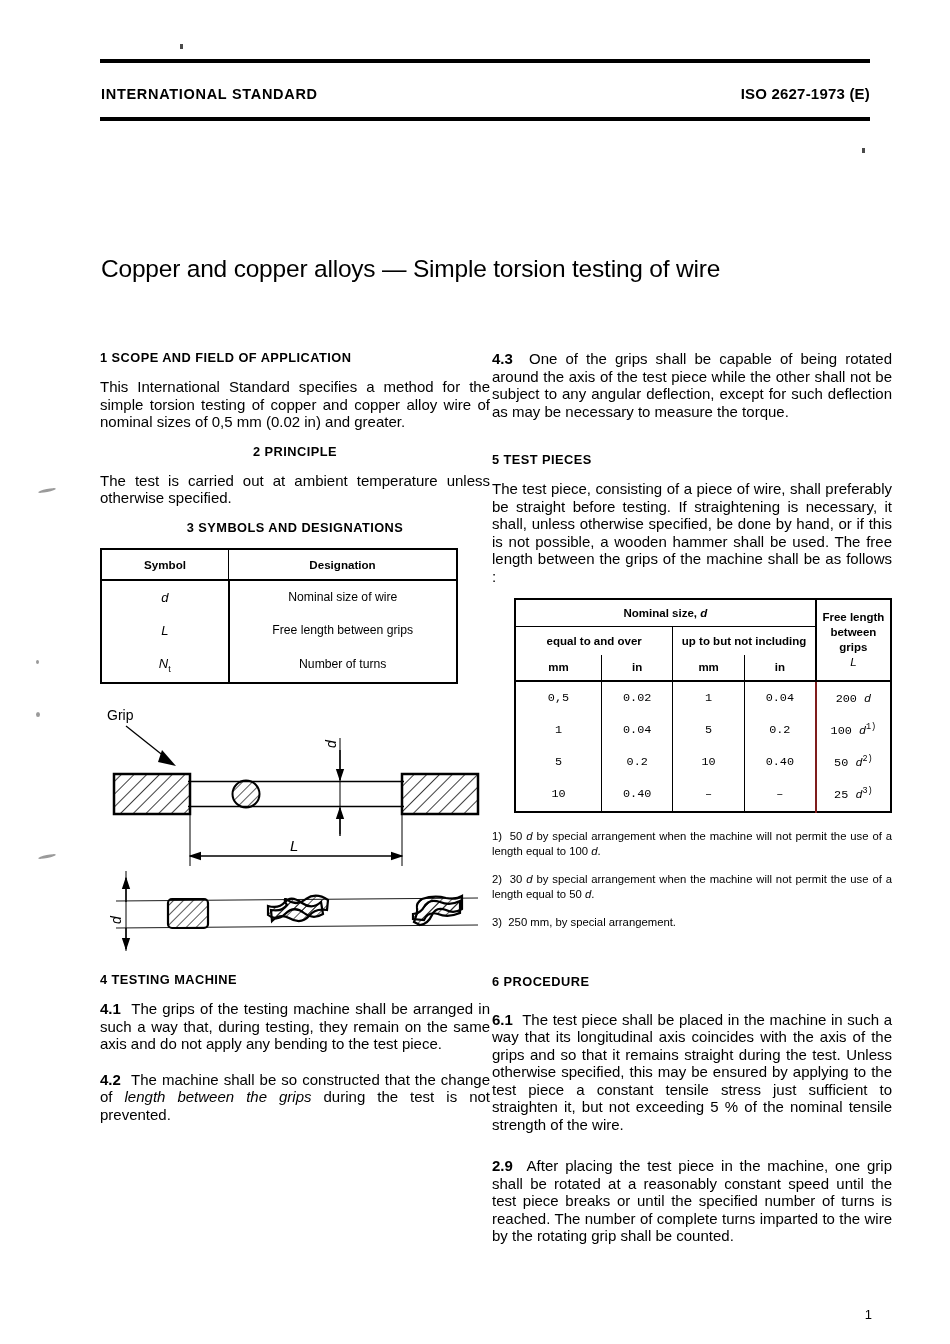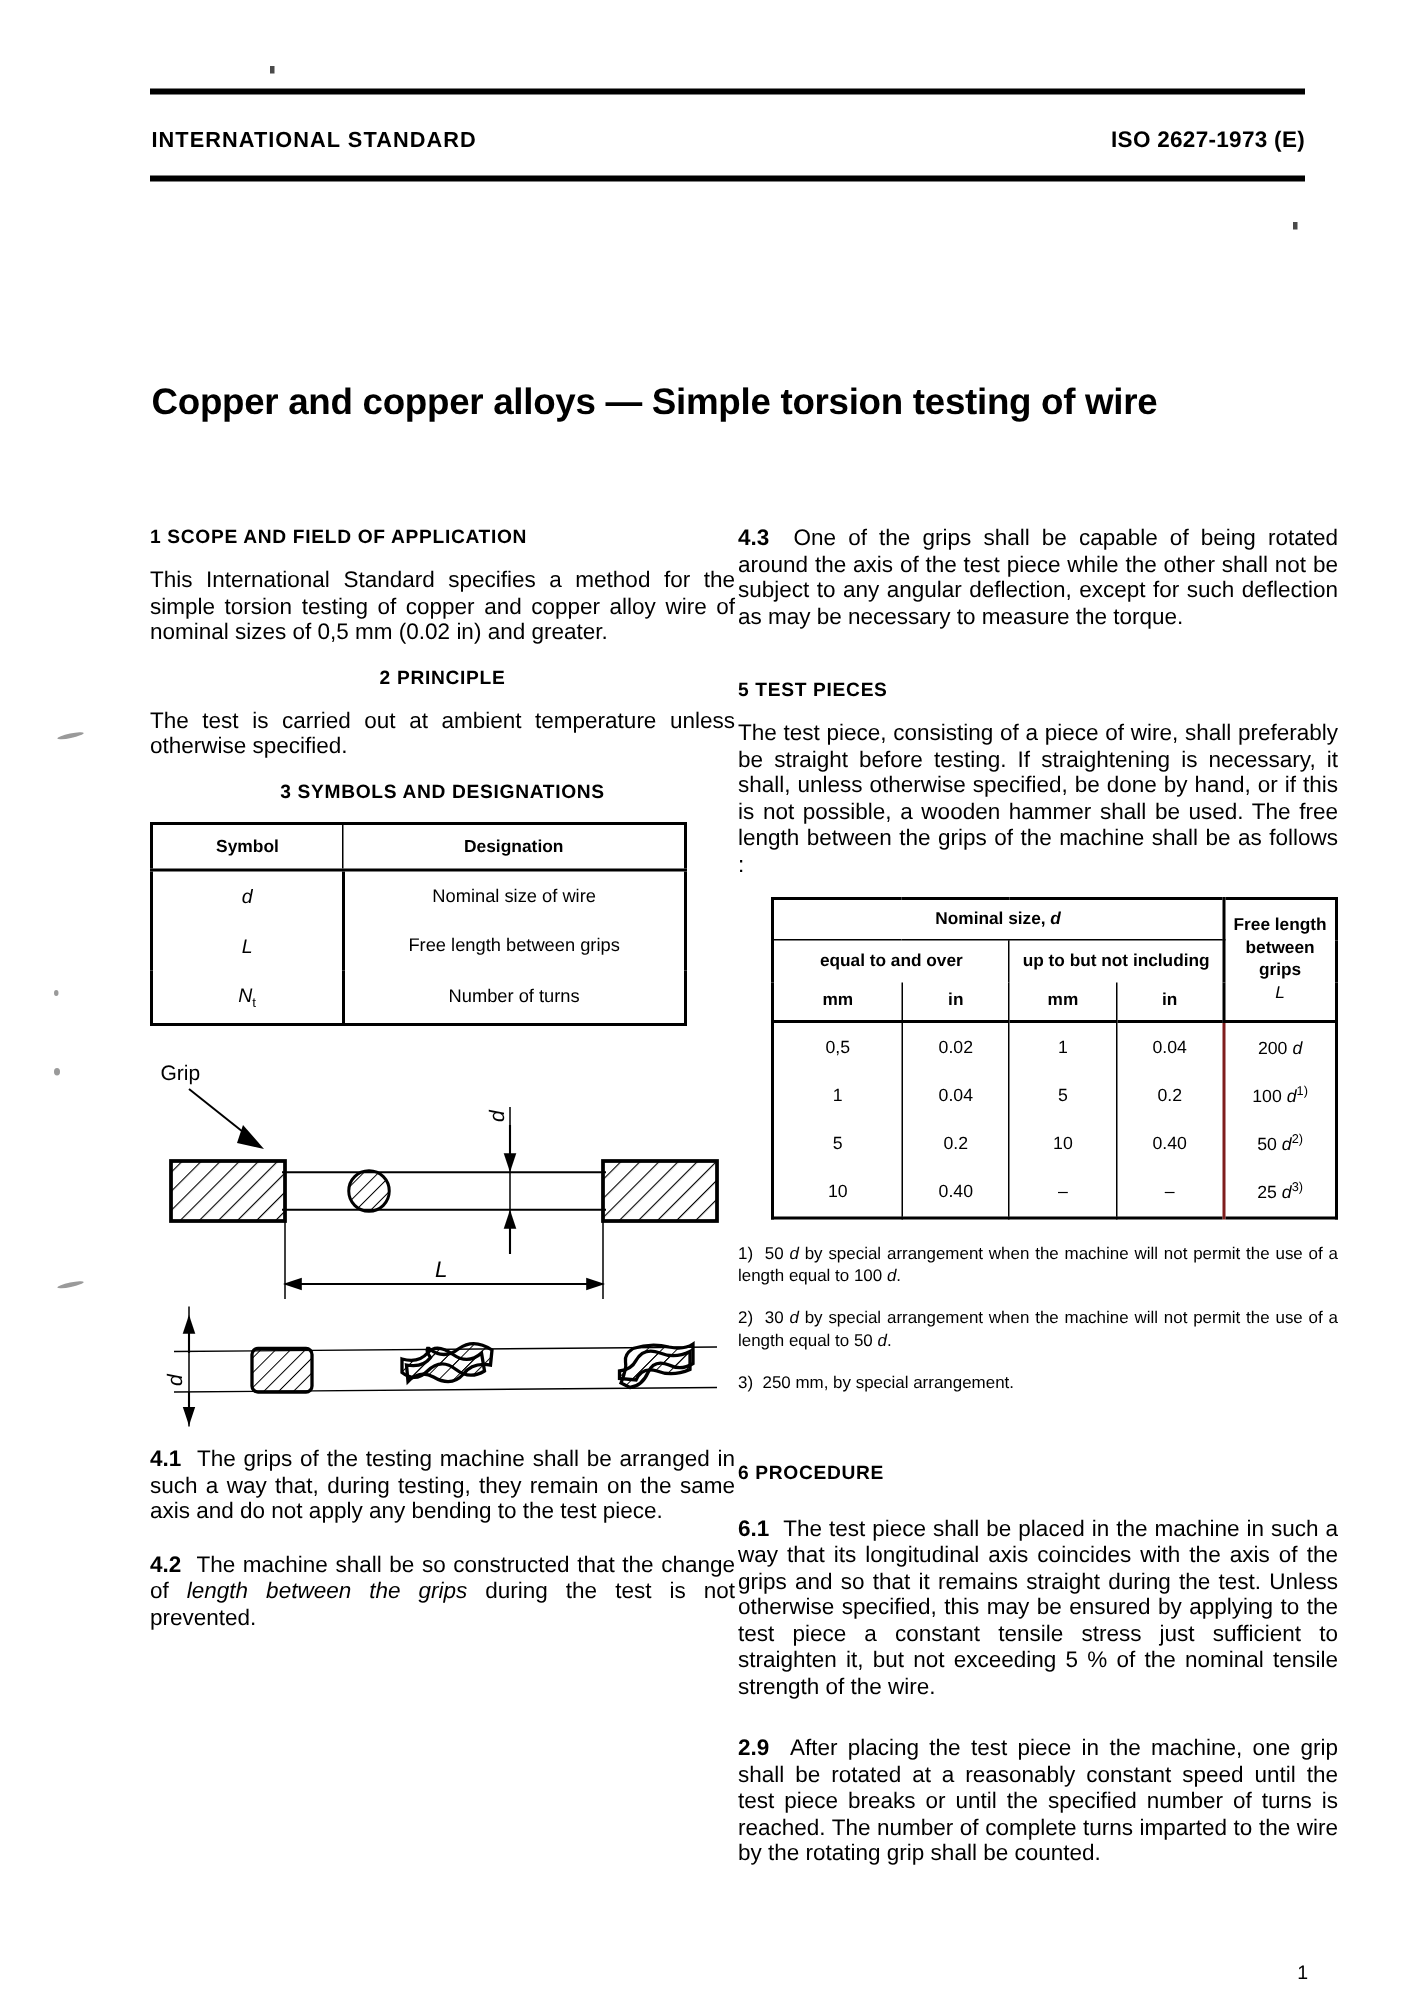--- a/index.html
+++ b/index.html
@@ -70,21 +70,21 @@
     height: 5px;
     background: #4a4a4a;
   }
 
   
   .doc-title {
     position: absolute;
     left: 101px;
     top: 255px;
     font-size: 24.5px;
-    font-weight: bold;
+    font-weight: normal;
     letter-spacing: -0.2px;
     white-space: nowrap;
   }
 
   
   .col {
     position: absolute;
     top: 350px;
     width: 390px;
   }
@@ -199,20 +199,21 @@
     font-weight: bold;
     font-size: 11.6px;
     line-height: 15px;
     border-left: 2px solid #000 !important;
     border-bottom: 2px solid #000 !important;
   }
   .nomtable tbody td {
     padding: 8px 2px;
     border-top: none;
     border-bottom: none;
+    font-family: Liberation Mono, monospace;
   }
   .nomtable tbody td.thick-left { border-left: 2px solid #7f1d1d; }
   .nomtable tbody tr:last-child td { padding-bottom: 9px; }
   .sup { font-size: 8.5px; vertical-align: super; }
 
   .foot {
     font-size: 11.3px;
     line-height: 15px;
     margin: 13px 0 0 0;
     text-align: justify;
@@ -332,20 +333,21 @@
         <rect x="68" y="193" width="40" height="29" rx="4" fill="url(#hatch2)" stroke="#000" stroke-width="2.2"></rect>
 
         <path d="M186,193 q10,8 20,0 q10,-7 22,1 l-1,10 q-12,-2 -18,6 q-8,9 -20,2 q-9,-5 -17,3 l-1,-11 q11,2 16,-5 q-3,-4 -2,-6 z" fill="url(#hatch2)" stroke="#000" stroke-width="2.2"></path>
         <path d="M168,200 q11,3 17,-4 q6,-7 17,1 q10,7 19,-1 l2,12 q-10,6 -19,-1 q-10,-8 -19,1 q-8,8 -17,1 z" fill="url(#hatch2)" stroke="#000" stroke-width="2.2"></path>
 
         <path d="M322,193 q12,-4 24,-1 q10,2 16,-2 l0,13 q-8,5 -16,1 q-10,-4 -14,5 q-4,9 -12,10 l-6,-3 q4,-10 3,-14 q-1,-5 5,-9 z" fill="url(#hatch2)" stroke="#000" stroke-width="2.2"></path>
         <path d="M313,208 q8,-1 11,-7 q5,-9 16,-5 q10,4 20,-1 l0,12 q-12,5 -22,1 q-10,-3 -14,6 l-11,-1 z" fill="url(#hatch2)" stroke="#000" stroke-width="2.2"></path>
       </svg>
     </div>
 
+    <h2 class="sect" style="margin-top:8px">4   TESTING MACHINE</h2>
     <p class="body"><span class="num">4.1</span>&nbsp;&nbsp;<span>The grips of the testing machine shall be arranged in such a way that, during testing, they remain on the same axis and do not apply any bending to the test piece.</span></p>
     <p class="body" style="margin-top:18px"><span class="num">4.2</span>&nbsp;&nbsp;<span>The machine shall be so constructed that the change of </span><i>length between the grips</i><span> during the test is not prevented.</span></p>
   </div>
 
   <div class="col col-right">
 
     <p class="body"><span class="num">4.3</span>&nbsp;&nbsp;<span>One of the grips shall be capable of being rotated around the axis of the test piece while the other shall not be subject to any angular deflection, except for such deflection as may be necessary to measure the torque.</span></p>
 
     <h2 class="sect" style="margin-top:32px">5   TEST PIECES</h2>
     <p class="body">The test piece, consisting of a piece of wire, shall preferably be straight before testing. If straightening is necessary, it shall, unless otherwise specified, be done by hand, or if this is not possible, a wooden hammer shall be used. The free length between the grips of the machine shall be as follows :</p>

